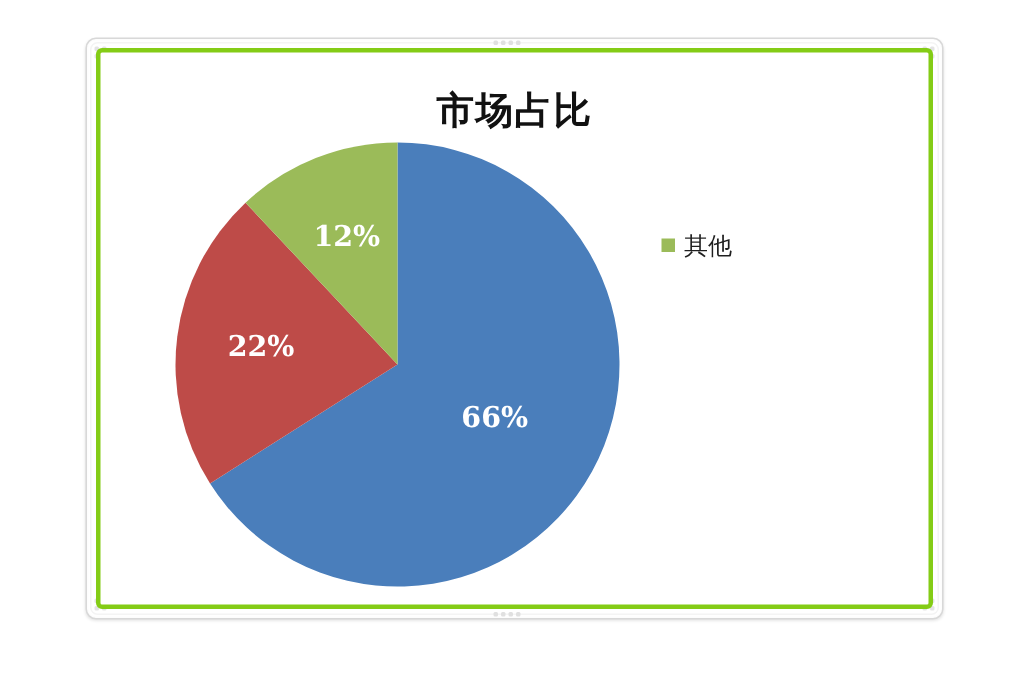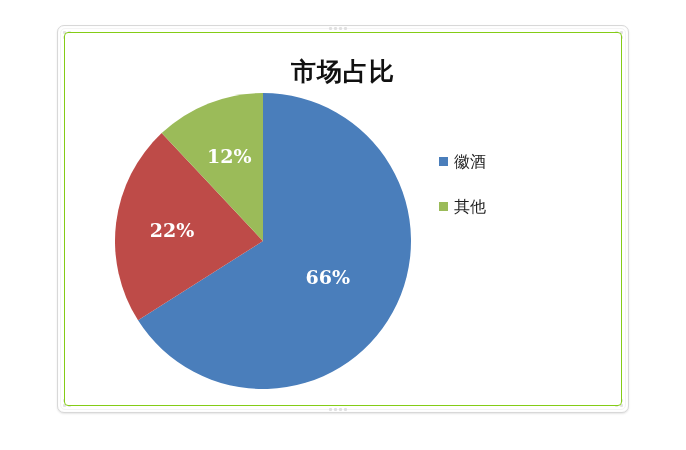--- a/index.html
+++ b/index.html
@@ -29,21 +29,21 @@
     box-shadow: 0 1px 2px rgba(0,0,0,0.10),
                 inset 0 0 0 1px #fdfdfd;
   }
   #frame-inner {
     position: absolute;
     left: 6px;
     top: 6px;
     right: 6px;
     bottom: 6px;
     box-sizing: border-box;
-    border: 1px solid #84cc16;
+    border: 3px solid #84cc16;
     border-radius: 4px;
     background: #ffffff;
   }
   
   #frame-bevel {
     position: absolute;
     left: 2px; top: 2px; right: 2px; bottom: 2px;
     border-radius: 5px;
     border: 1px solid #f4f4f4;
     pointer-events: none;
@@ -202,24 +202,20 @@
           <g id="pie-labels">
               <text x="214.8" y="185.6" text-anchor="middle" dominant-baseline="central" class="slice-label">66%</text>
               <text x="59.0" y="138.5" text-anchor="middle" dominant-baseline="central" class="slice-label">22%</text>
               <text x="116.2" y="64.7" text-anchor="middle" dominant-baseline="central" class="slice-label">12%</text>
             </g>
         </svg>
       </div>
 
       <div id="legend">
         <div class="legend-row">
-          <span class="legend-swatch" style="background: rgb(74, 126, 187);"></span>
-          <span class="legend-text">徽酒</span>
-        </div>
-        <div class="legend-row">
           <span class="legend-swatch" style="background: rgb(155, 187, 89);"></span>
           <span class="legend-text">其他</span>
         </div>
       </div>
 
     </div>
   </div>
 </div>
 
 </body></html>

